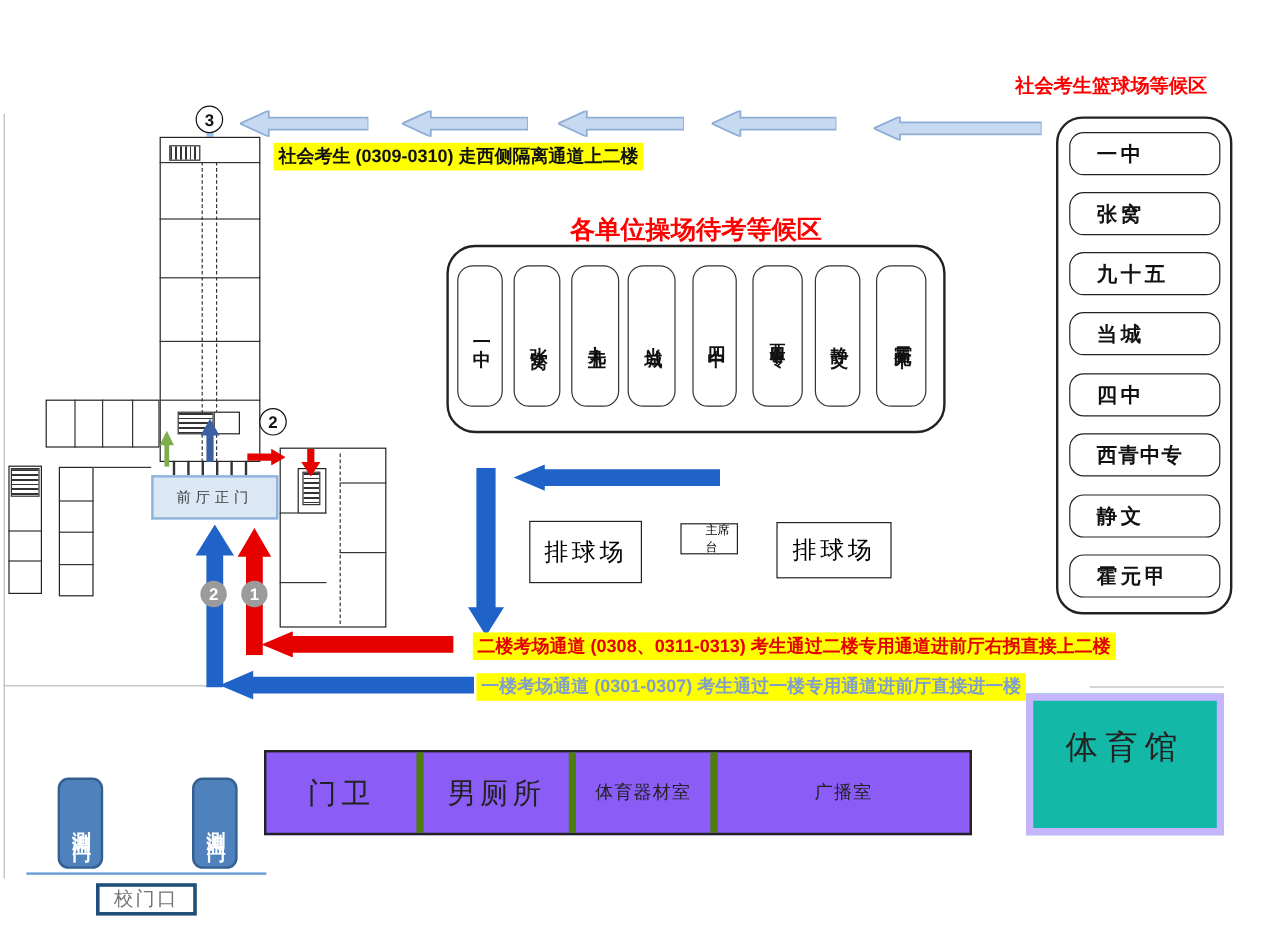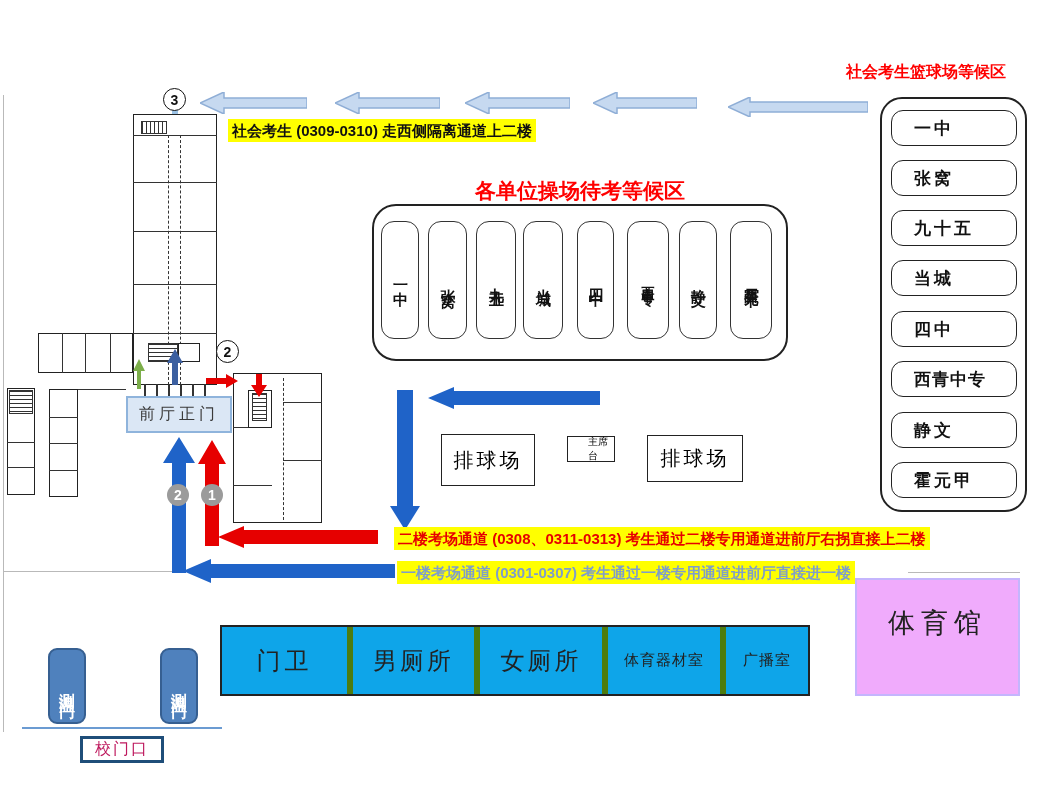--- a/index.html
+++ b/index.html
@@ -29,33 +29,33 @@
             border:1px solid #333;box-sizing:border-box;}
   .stairs-v{background:repeating-linear-gradient(90deg,#333 0 1.5px,#fff 1.5px 4px);
             border:1px solid #333;box-sizing:border-box;}
   .circle-w{width:23px;height:23px;border-radius:50%;border:1.6px solid #111;background:#fff;
             color:#111;font-size:14px;font-weight:bold;display:flex;align-items:center;
             justify-content:center;box-sizing:border-box;}
   .circle-g{width:22px;height:22px;border-radius:50%;background:#9b9b9b;color:#fff;
             font-size:14px;font-weight:bold;display:flex;align-items:center;justify-content:center;}
   .hall{background:#dbe7f5;border:2px solid #8fb4dc;box-sizing:border-box;display:flex;
         align-items:center;justify-content:center;font-family:"Liberation Serif",serif;
-        font-size:16px;color:#3a3a3a;letter-spacing:4px;}
-  .facility{display:flex;border:2px solid #222;box-sizing:border-box;background:#0ea5e9;}
+        font-size:12px;color:#3a3a3a;letter-spacing:4px;}
+  .facility{display:flex;border:2px solid #222;box-sizing:border-box;background:#8b5cf6;}
   .facility .cell{display:flex;align-items:center;justify-content:center;
                   font-family:"Liberation Serif",serif;color:#222;box-sizing:border-box;}
   .facility .cell + .cell{border-left:6px solid #4d7c0f;}
-  .gym{border:2px solid #c4b5fd;background:#f0abfc;box-sizing:border-box;display:flex;
+  .gym{border:6px solid #c4b5fd;background:#14b8a6;box-sizing:border-box;display:flex;
        align-items:center;justify-content:center;font-family:"Liberation Serif",serif;
        font-size:27px;color:#222;letter-spacing:6px;}
   .tgate{background:#4f81bd;border:2.5px solid #365f91;border-radius:9px;box-sizing:border-box;
          color:#fff;font-weight:bold;font-size:16px;display:flex;align-items:center;
          justify-content:center;}
   .sgate{border:3px solid #1f4e79;background:#fff;box-sizing:border-box;display:flex;
-         align-items:center;justify-content:center;font-size:16px;color:#be185d;letter-spacing:2px;}
+         align-items:center;justify-content:center;font-size:16px;color:#737373;letter-spacing:2px;}
   .faint{background:#b9b9b9;}
 </style>
 </head>
 <body>
 
 <div class="canvas">
 
 
   <div class="abs faint" style="left:3px;top:95px;width:1px;height:637px;"></div>
   <div class="abs faint" style="left:3px;top:571px;width:182px;height:1px;"></div>
@@ -213,21 +213,20 @@
   <div class="abs outline" style="left:567px;top:436px;width:48px;height:26px;display:flex;align-items:center;justify-content:center;font-family:'Liberation Serif',serif;font-size:10px;border-width:1.2px;padding-left:20px;">
       <span>主席台</span>
     </div>
   <div class="abs outline" style="left:647px;top:435px;width:96px;height:47px;display:flex;align-items:center;justify-content:center;font-family:'Liberation Serif',serif;font-size:20px;letter-spacing:3px;">
       <span>排球场</span>
     </div>
 
   <div class="abs facility" style="left:220px;top:625px;width:590px;height:71px;">
     <div class="cell" style="width:125px;font-size:24px;letter-spacing:4px;">门卫</div>
     <div class="cell" style="width:127px;font-size:24px;letter-spacing:3px;">男厕所</div>
-    <div class="cell" style="width:128px;font-size:24px;letter-spacing:3px;">女厕所</div>
     <div class="cell" style="width:118px;font-size:15px;letter-spacing:1px;">体育器材室</div>
     <div class="cell" style="flex:1;font-size:15px;letter-spacing:1px;">广播室</div>
   </div>
 
   <div class="abs gym" style="left:855px;top:578px;width:165px;height:118px;">
       <span style="margin-top:-28px;">体育馆</span>
     </div>
 
   <div class="abs tgate" style="left:48px;top:648px;width:38px;height:76px;">
       <span class="vtext" style="letter-spacing:4px;">测温门</span>

